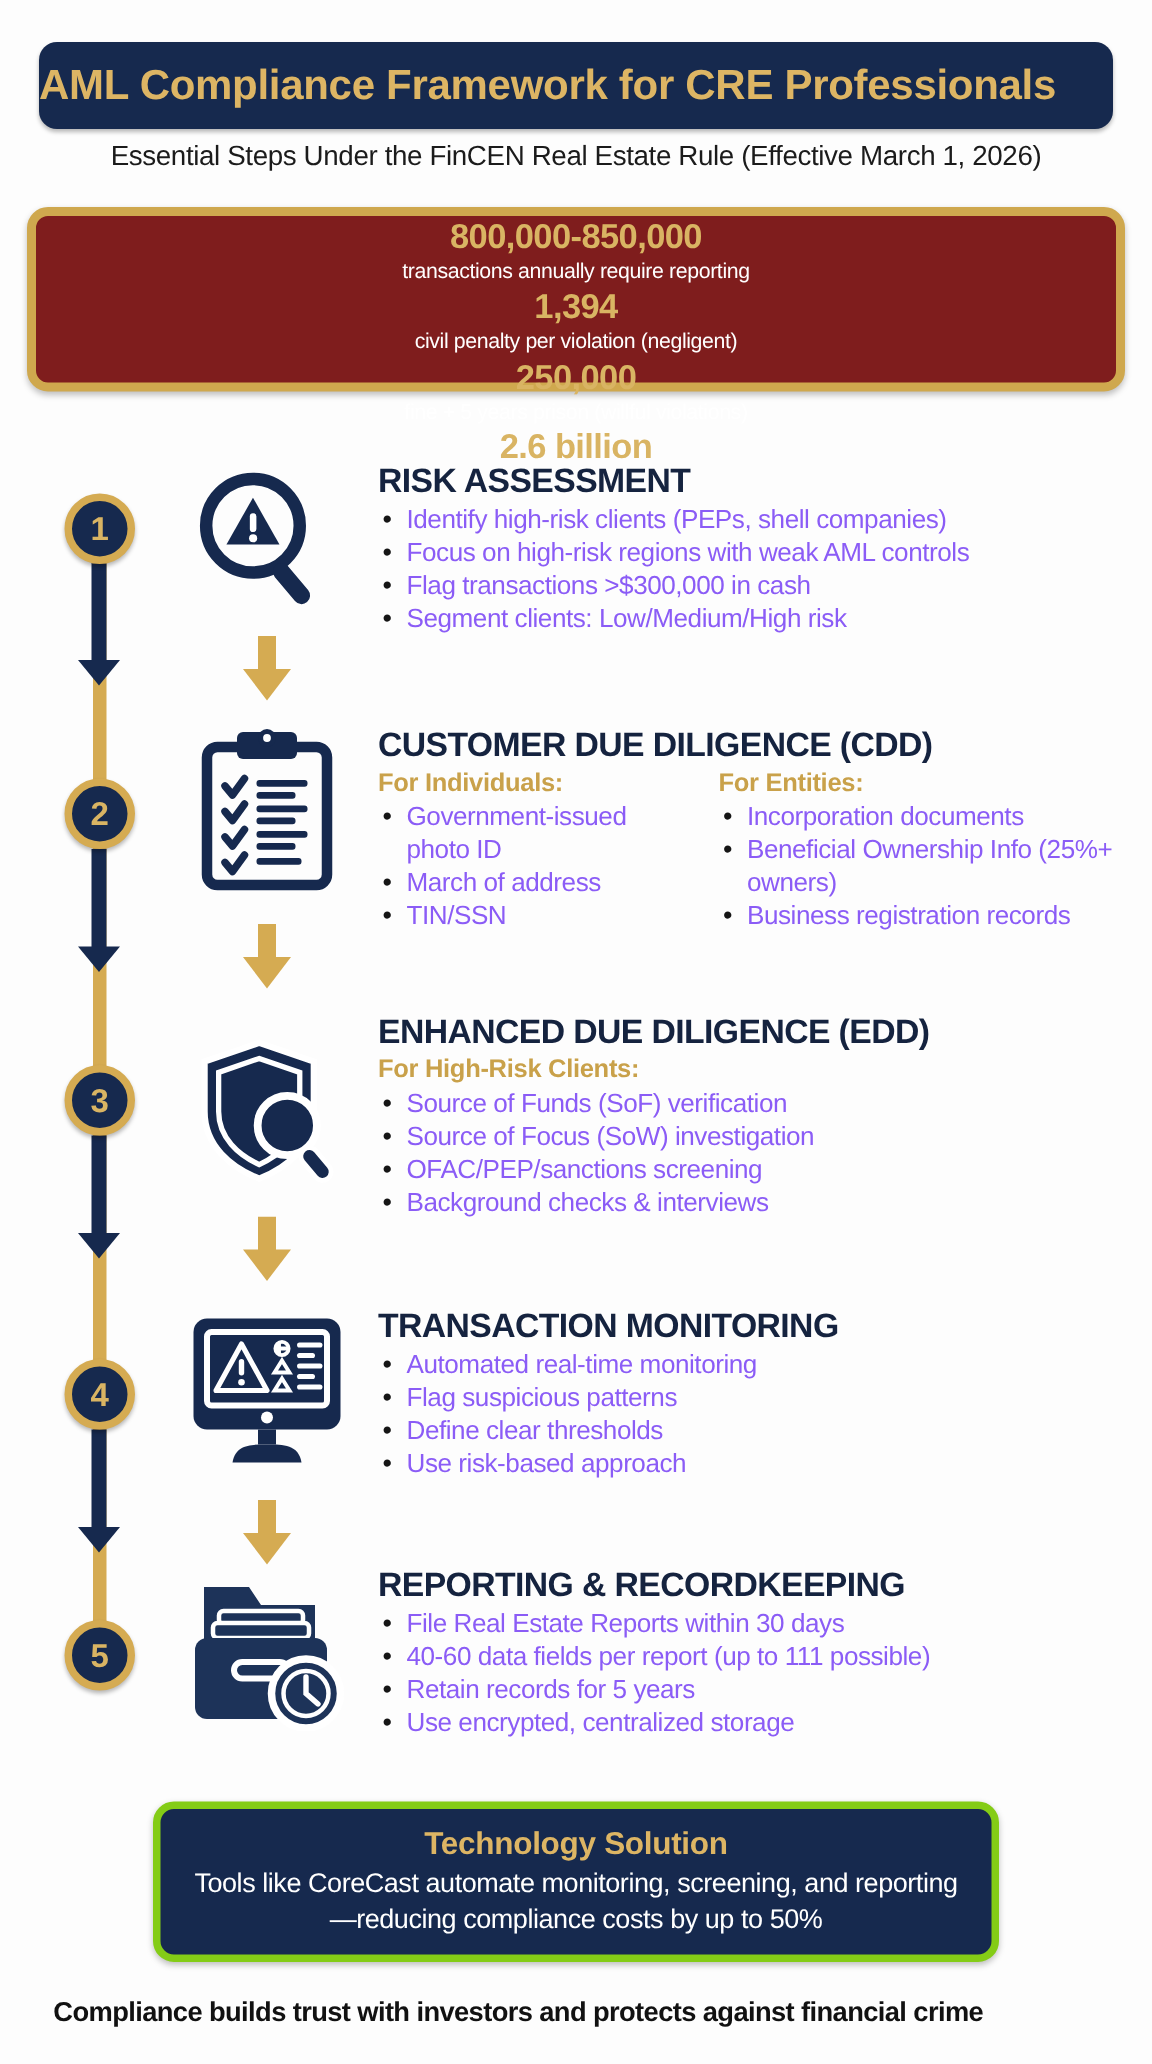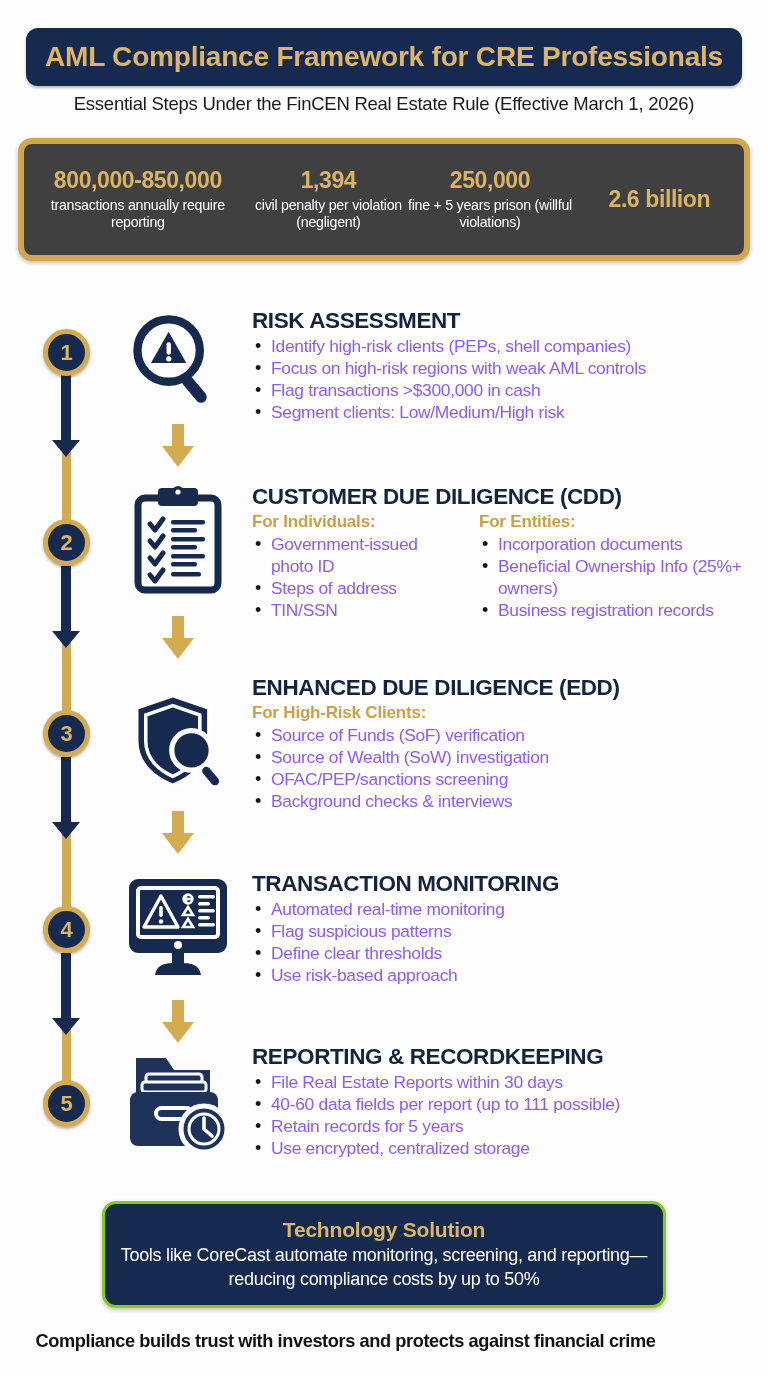--- a/index.html
+++ b/index.html
@@ -23,21 +23,21 @@
   .header-banner {
     position: absolute;
     left: 26px;
     top: 28px;
     width: 716px;
     height: 58px;
     background: #16294e;
     border-radius: 12px;
     display: flex;
     align-items: center;
-    justify-content: center;
+    justify-content: flex-start;
     box-shadow: 0 2px 3px rgba(0,0,0,0.28);
   }
   .header-title {
     color: #ddb564;
     font-size: 28px;
     font-weight: bold;
     letter-spacing: -0.2px;
     white-space: nowrap;
   }
 
@@ -52,26 +52,27 @@
     letter-spacing: -0.25px;
   }
 
   
   .stats-band {
     position: absolute;
     left: 18px;
     top: 138px;
     width: 732px;
     height: 123px;
-    background: #404040;
+    background: #7f1d1d;
     border: 6px solid #cfa84e;
     border-radius: 14px;
     display: flex;
     align-items: center;
     box-shadow: 0 2px 4px rgba(0,0,0,0.25);
+    flex-direction: column;
   }
   .stat {
     flex: 1 1 0;
     text-align: center;
     padding: 0 2px;
   }
   .stat:nth-child(1) { flex: 1.42 1 0; }
   .stat:nth-child(2) { flex: 0.95 1 0; }
   .stat:nth-child(3) { flex: 1.05 1 0; }
   .stat:nth-child(4) { flex: 1.05 1 0; }
@@ -203,21 +204,21 @@
   .col-b { flex: 1; }
 
   
   .tech-box {
     position: absolute;
     left: 102px;
     top: 1201px;
     width: 564px;
     height: 107px;
     background: #16294e;
-    border: 3px solid #84cc16;
+    border: 5px solid #84cc16;
     border-radius: 14px;
     display: flex;
     flex-direction: column;
     align-items: center;
     justify-content: center;
     box-shadow: 0 2px 4px rgba(0,0,0,0.25);
   }
   .tech-title {
     color: #ddb564;
     font-weight: bold;
@@ -403,41 +404,41 @@
     </ul>
   </div>
 
   <div class="step-text" style="top:485px;">
     <div class="step-heading">CUSTOMER DUE DILIGENCE (CDD)</div>
     <div class="two-col">
       <div class="col-a">
         <div class="gold-label">For Individuals:</div>
         <ul class="blist">
           <li>Government-issued photo ID</li>
-          <li>Steps of address</li>
+          <li>March of address</li>
           <li>TIN/SSN</li>
         </ul>
       </div>
       <div class="col-b">
         <div class="gold-label">For Entities:</div>
         <ul class="blist">
           <li>Incorporation documents</li>
           <li>Beneficial Ownership Info (25%+ owners)</li>
           <li>Business registration records</li>
         </ul>
       </div>
     </div>
   </div>
 
   <div class="step-text" style="top:676px;">
     <div class="step-heading">ENHANCED DUE DILIGENCE (EDD)</div>
     <div class="gold-label">For High-Risk Clients:</div>
     <ul class="blist">
       <li>Source of Funds (SoF) verification</li>
-      <li>Source of Wealth (SoW) investigation</li>
+      <li>Source of Focus (SoW) investigation</li>
       <li>OFAC/PEP/sanctions screening</li>
       <li>Background checks &amp; interviews</li>
     </ul>
   </div>
 
   <div class="step-text" style="top:872px;">
     <div class="step-heading">TRANSACTION MONITORING</div>
     <ul class="blist">
       <li>Automated real-time monitoring</li>
       <li>Flag suspicious patterns</li>

